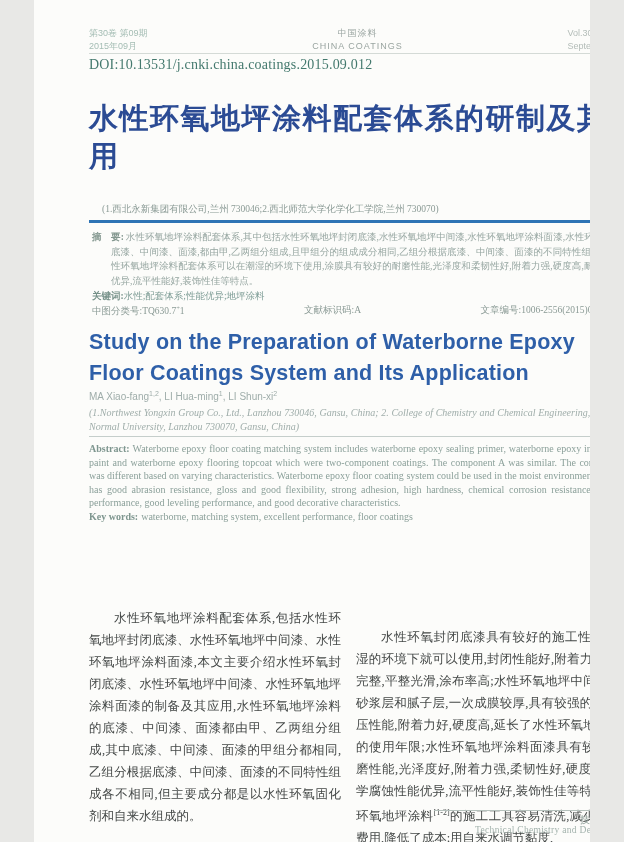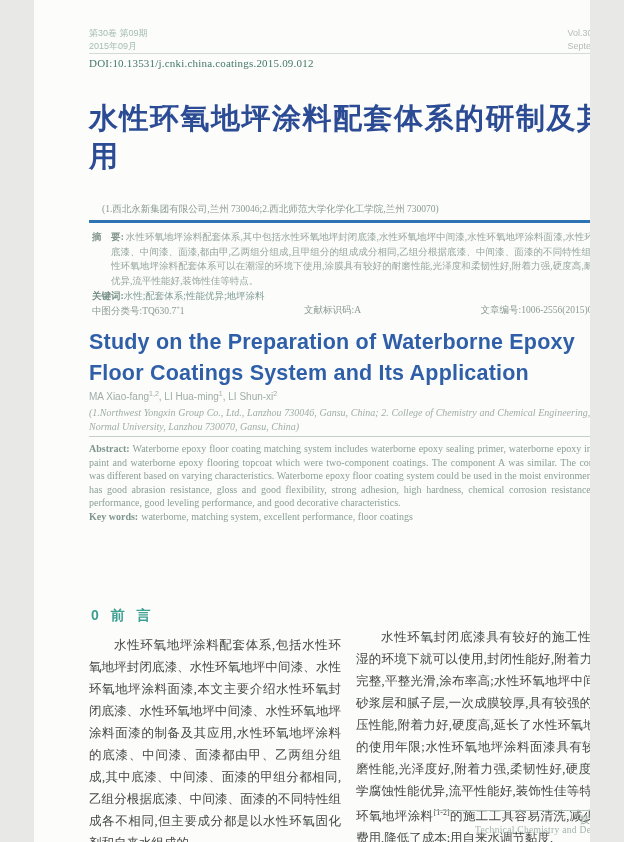--- a/index.html
+++ b/index.html
@@ -20,21 +20,21 @@
     font-family:"Liberation Sans","DejaVu Sans",sans-serif;
     font-size:9px;line-height:12.5px;
   }
   .mh-left{color:#a4bdb4;text-align:left;}
   .mh-center{color:#9aa5a1;text-align:center;letter-spacing:1px;}
   .mh-right{color:#b3bcb8;text-align:left;}
   .header-rule{top:53px;left:55px;width:545px;height:1px;background:#d4dad6;}
   .doi{
     top:57px;left:55px;
     font-family:"Liberation Serif","DejaVu Serif",serif;
-    font-size:11px;color:#44796e;letter-spacing:.2px;
+    font-size:14px;color:#44796e;letter-spacing:.2px;
   }
 
   
   .title-cn{
     top:99px;left:55px;width:560px;margin:0;
     font-family:"Liberation Sans","DejaVu Sans",sans-serif;
     font-size:29px;line-height:38px;font-weight:bold;
     color:#2b4b94;letter-spacing:1.5px;
   }
   .authors-cn{
@@ -132,20 +132,24 @@
 </head>
 <body>
 
 <div class="page">
 
   <div class="masthead">
     <div class="mh-left">
       <div>第30卷 第09期</div>
       <div>2015年09月</div>
     </div>
+    <div class="mh-center">
+      <div>中国涂料</div>
+      <div>CHINA COATINGS</div>
+    </div>
     <div class="mh-right">
       <div>Vol.30 No.09</div>
       <div>September 2015</div>
     </div>
   </div>
   <div class="abs header-rule"></div>
   <div class="abs doi">DOI:10.13531/j.cnki.china.coatings.2015.09.012</div>
 
   <h1 class="abs title-cn">水性环氧地坪涂料配套体系的研制及其应用</h1>
   <div class="abs affil-cn">(1.西北永新集团有限公司,兰州  730046;2.西北师范大学化学化工学院,兰州  730070)</div>
@@ -165,21 +169,20 @@
   </div>
   <div class="abs affil-en">(1.Northwest Yongxin Group Co., Ltd., Lanzhou 730046, Gansu, China; 2. College of Chemistry and Chemical Engineering, Northwest Normal University, Lanzhou 730070, Gansu, China)</div>
   <div class="abs thin-rule"></div>
 
   <div class="abs abstract-en">
     <p><span class="b">Abstract:</span><span>Waterborne epoxy floor coating matching system includes waterborne epoxy sealing primer, waterborne epoxy intermediate paint and waterborne epoxy flooring topcoat which were two-component coatings. The component A was similar. The component B was different based on varying characteristics. Waterborne epoxy floor coating system could be used in the moist environment. The film has good abrasion resistance, gloss and good flexibility, strong adhesion, high hardness, chemical corrosion resistance, excellent performance, good leveling performance, and good decorative characteristics.</span></p>
     <p><span class="b">Key words:</span><span>waterborne, matching system, excellent performance, floor coatings</span></p>
   </div>
 
   <div class="abs left-col">
-    <h3 class="sec-head">0 前 言</h3>
     <p class="body-par">水性环氧地坪涂料配套体系,包括水性环氧地坪封闭底漆、水性环氧地坪中间漆、水性环氧地坪涂料面漆,本文主要介绍水性环氧封闭底漆、水性环氧地坪中间漆、水性环氧地坪涂料面漆的制备及其应用,水性环氧地坪涂料的底漆、中间漆、面漆都由甲、乙两组分组成,其中底漆、中间漆、面漆的甲组分都相同,乙组分根据底漆、中间漆、面漆的不同特性组成各不相同,但主要成分都是以水性环氧固化剂和自来水组成的。</p>
   </div>
   <div class="abs right-col">
     <p class="body-par"><span>水性环氧封闭底漆具有较好的施工性能,在潮湿的环境下就可以使用,封闭性能好,附着力强,涂膜完整,平整光滑,涂布率高;水性环氧地坪中间漆包括砂浆层和腻子层,一次成膜较厚,具有较强的耐磨,抗压性能,附着力好,硬度高,延长了水性环氧地坪涂料的使用年限;水性环氧地坪涂料面漆具有较好的耐磨性能,光泽度好,附着力强,柔韧性好,硬度高,耐化学腐蚀性能优异,流平性能好,装饰性佳等特点;水性环氧地坪涂料</span><sup class="cite">[1-2]</sup><span>的施工工具容易清洗,减少了人工费用,降低了成本;用自来水调节黏度,</span></p>
   </div>
 
   <div class="abs page-num">49</div>
   <div class="abs footer-rule"></div>
   <div class="abs col-name-cn">技术研发</div>
   <div class="abs col-name-en">Technical Chemistry and Development</div>

